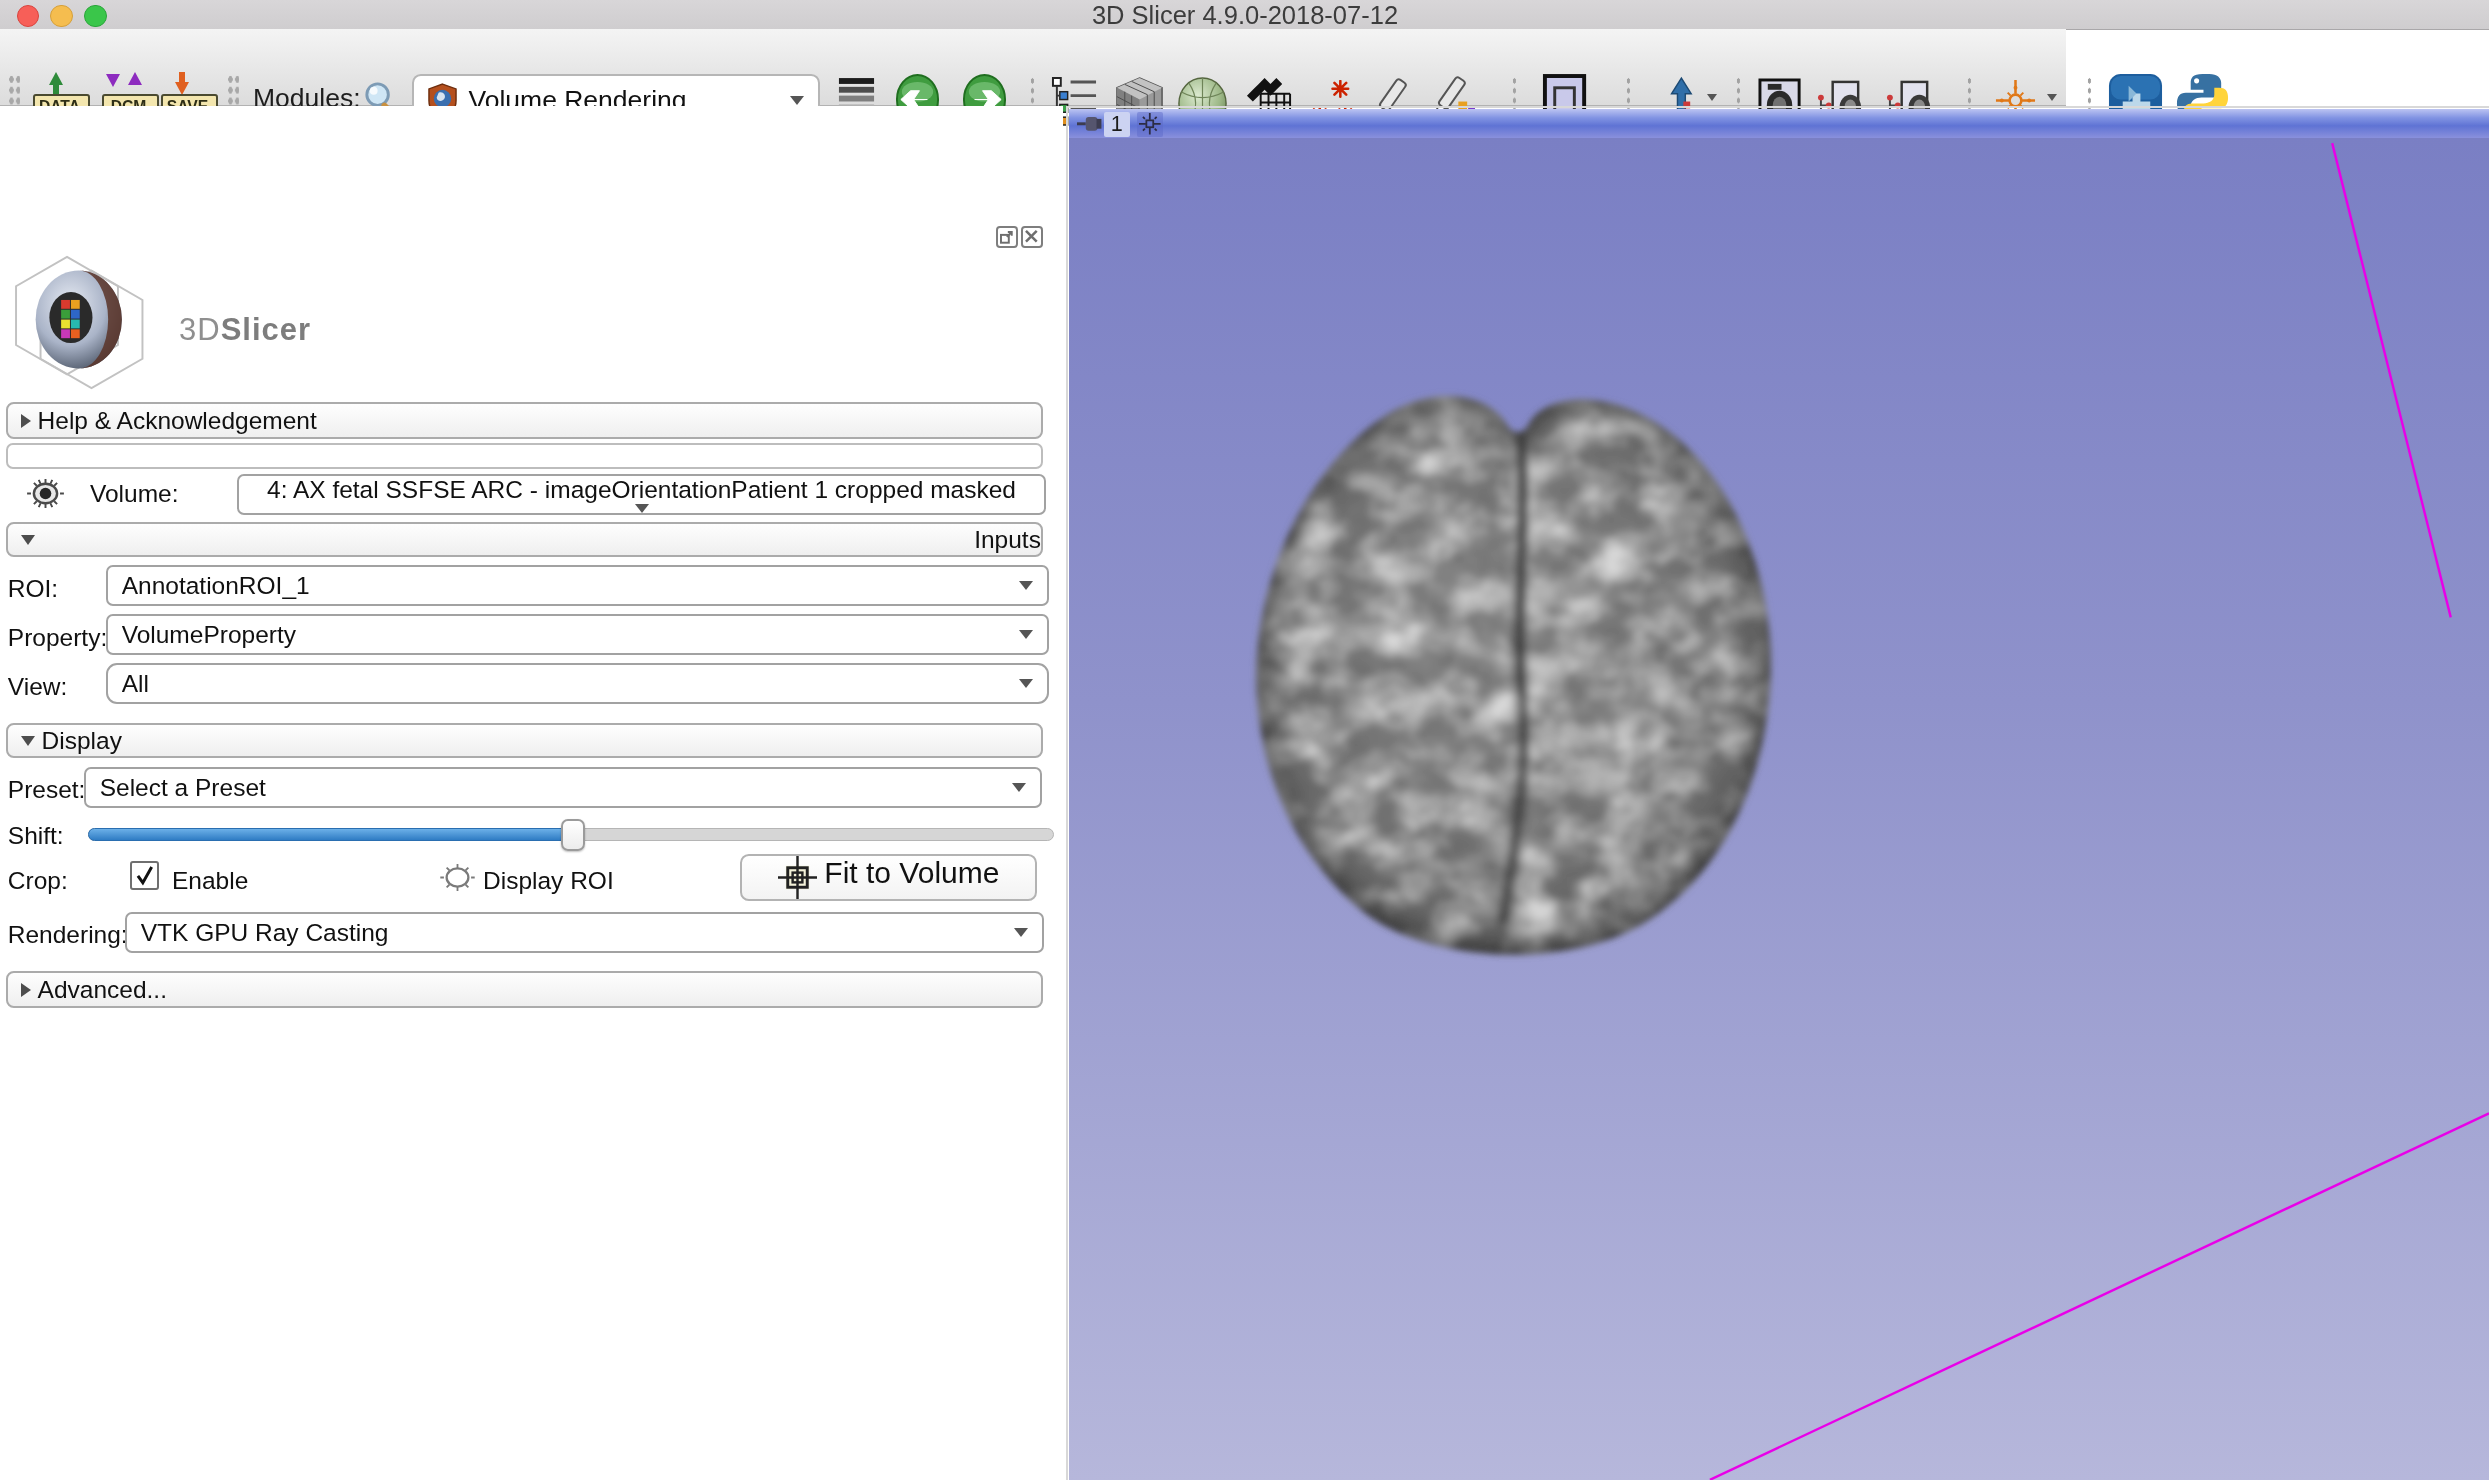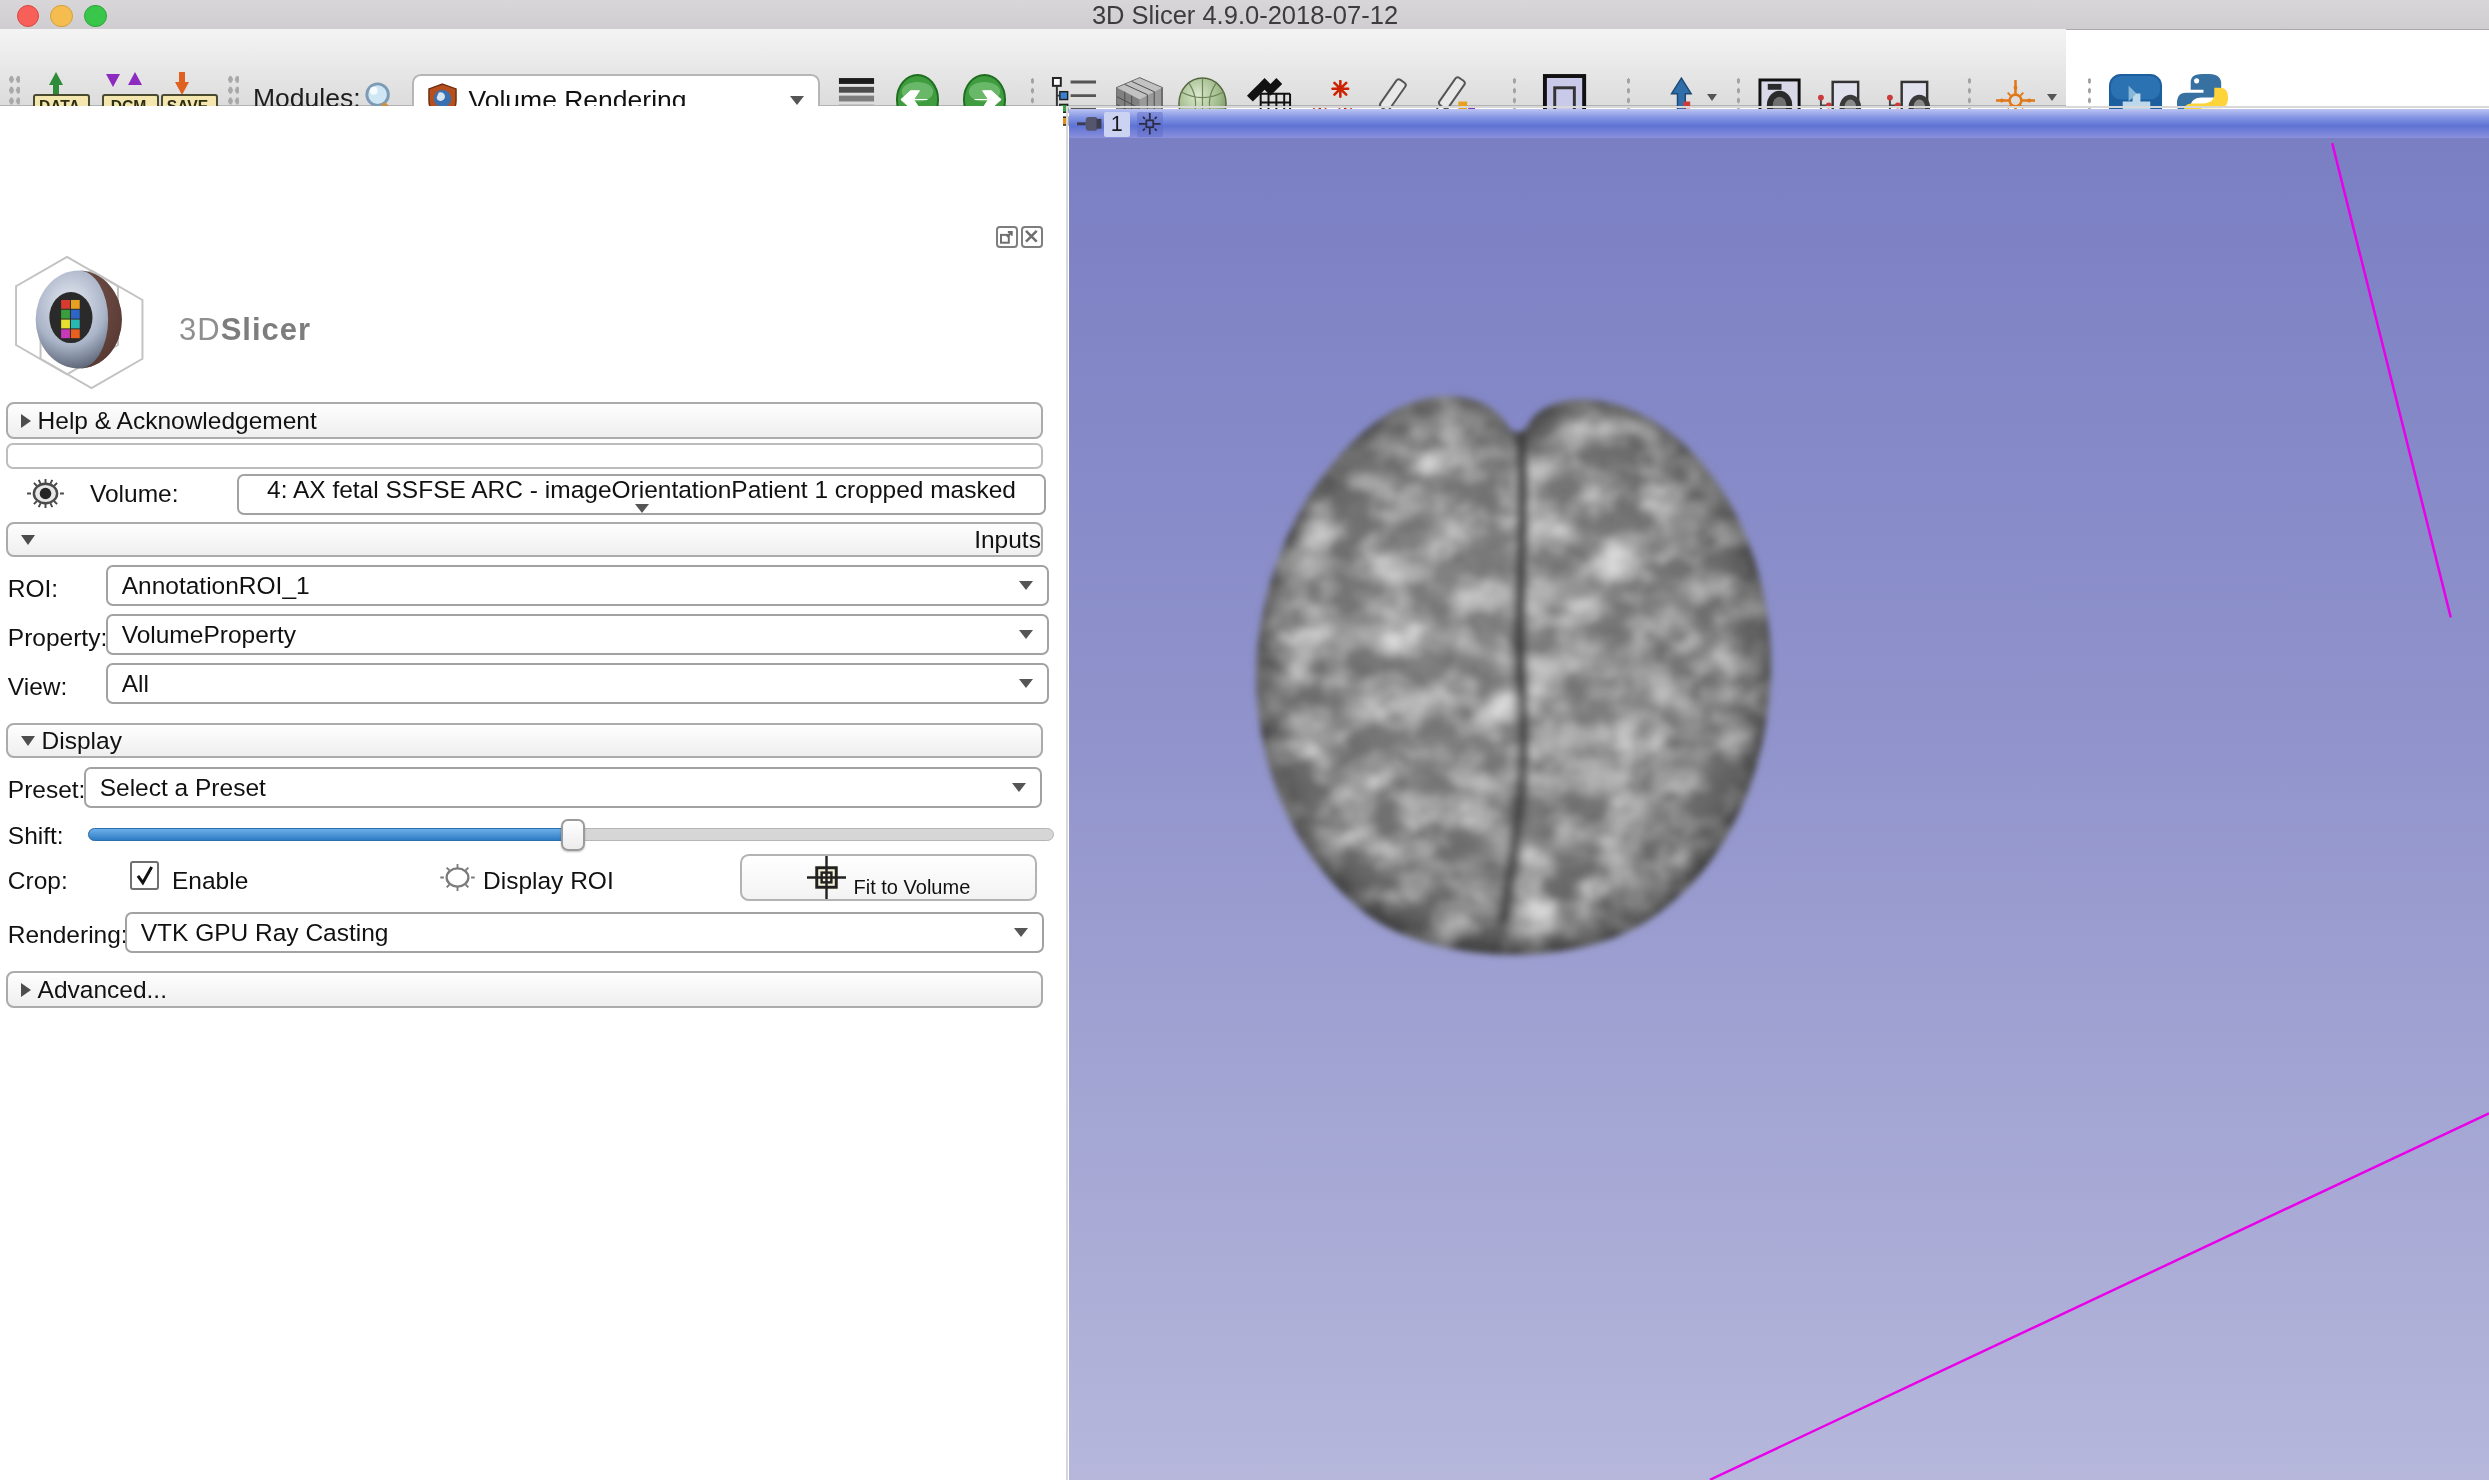--- a/index.html
+++ b/index.html
@@ -58,22 +58,22 @@
   .combo .v{font-size:24.5px;color:#111;flex:1;white-space:nowrap;overflow:hidden;}
   .slider-track{left:88px;top:722px;width:966px;height:12.7px;border-radius:6.9px;
         background:#d6d6d6;border:1px solid #b5b5b5;box-sizing:border-box;}
   .slider-fill{left:88px;top:722px;height:12.7px;border-radius:6.9px 0 0 6.9px;
         background:linear-gradient(#6cb0e8,#2f7cc4);border:1px solid #2a6eb0;box-sizing:border-box;}
   .slider-handle{top:713px;width:23.5px;height:32px;background:linear-gradient(#ffffff,#ececec);
         border:2px solid #9b9b9b;border-radius:6.9px;box-sizing:border-box;box-shadow:0 1px 2px rgba(0,0,0,.25);}
   .checkbox{left:130px;top:755px;width:29px;height:29px;background:#fff;border:2px solid #6f6f6f;
         border-radius:2.9px;box-sizing:border-box;display:flex;align-items:center;justify-content:center;}
   .fitbtn{left:740px;top:748px;width:297px;height:47px;background:linear-gradient(#ffffff,#f3f3f3);
-        border:2px solid #b3b3b3;border-radius:8.8px;display:flex;align-items:flex-end;justify-content:center;
-        gap:7.8px;box-sizing:border-box;font-size:20px;color:#111;}
+        border:2px solid #b3b3b3;border-radius:8.8px;display:flex;align-items:flex-start;justify-content:center;
+        gap:7.8px;box-sizing:border-box;font-size:30px;color:#111;}
 
   
   .view{left:1066px;top:106px;width:1423px;height:1374px;border-top:2.9px solid #d8d8d8;
         border-left:2.9px solid #d8d8d8;box-sizing:border-box;}
   .viewhdr{left:1069px;top:109px;width:1420px;height:29px;
         background:linear-gradient(180deg,#bcc4f2 0%,#8294e3 30%,#5f73d4 58%,#8a90dc 100%);}
   .viewtab{left:1104px;top:112px;width:25.5px;height:24.5px;background:#ccd3f2;color:#1c1c1c;
         font-size:21.6px;display:flex;align-items:center;justify-content:center;border-radius:2px;}
   .viewbg{left:1069px;top:138px;width:1420px;height:1342px;
         background:linear-gradient(180deg,#7a7fc4 0%,#8f92cb 42%,#b6b7db 100%);}
@@ -414,21 +414,21 @@
     <div class="abs combo" style="left:106px;top:459px;width:943px;">
       <span class="v">AnnotationROI_1</span>
       <span class="caret"></span>
     </div>
     <div class="abs rowlbl" style="left:7.8px;top:518px;">Property:</div>
     <div class="abs combo" style="left:106px;top:508px;width:943px;justify-content:flex-end;">
       <span class="v">VolumeProperty</span>
       <span class="caret"></span>
     </div>
     <div class="abs rowlbl" style="left:7.8px;top:567px;">View:</div>
-    <div class="abs combo" style="left:106px;top:557px;width:943px;">
+    <div class="abs combo" style="left:106px;top:557px;width:943px;border-radius:11px;">
       <span class="v">All</span>
       <span class="caret"></span>
     </div>
 
     <div class="abs hdr" style="top:617px;height:35px;">
       <span class="tri-d"></span>
       <span class="t">Display</span>
     </div>
     <div class="abs rowlbl" style="left:7.8px;top:670px;">Preset:</div>
     <div class="abs combo" style="left:84px;top:661px;width:958px;">

